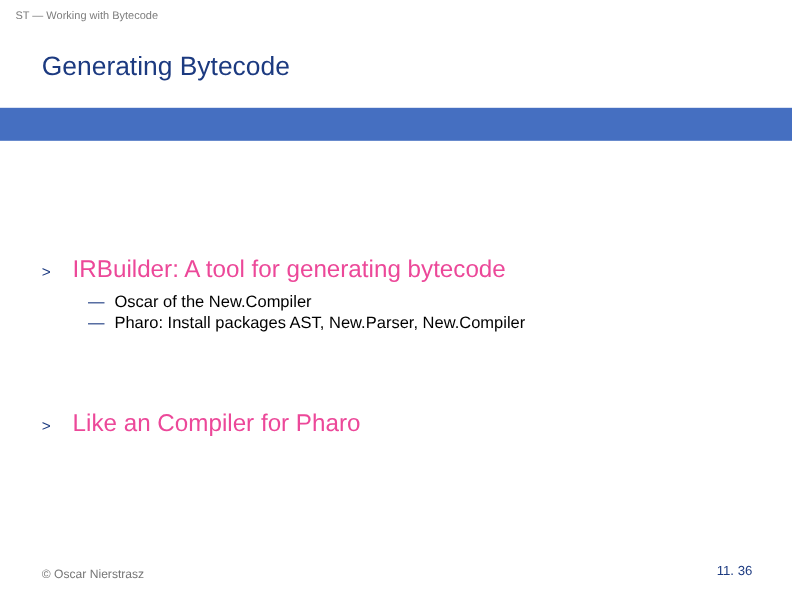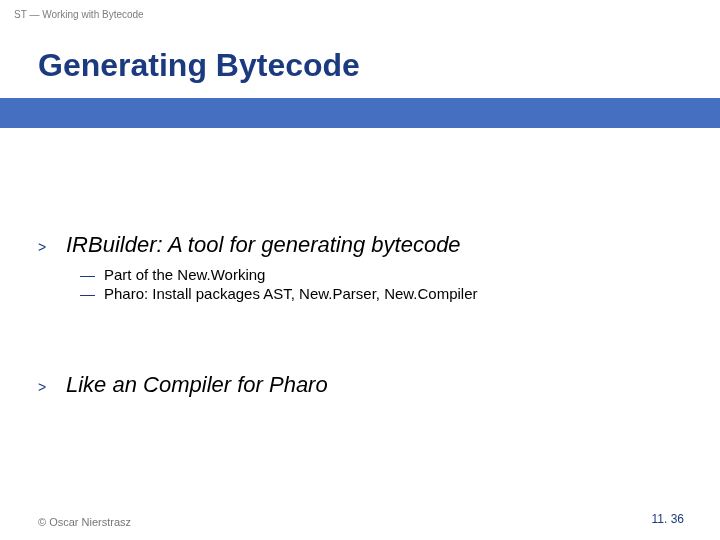--- a/index.html
+++ b/index.html
@@ -1,25 +1,25 @@
 <!DOCTYPE html>
 <html><head>
 <meta charset="utf-8">
 <style>
   * { margin: 0; padding: 0; box-sizing: border-box; }
   html, body { width: 720px; height: 540px; font-family: Arial, Helvetica, sans-serif; background: #fff; overflow: hidden; }
   .slide { width: 720px; height: 540px; position: relative; background: #fff; }
   .header-breadcrumb { position: absolute; top: 9px; left: 14px; font-size: 10px; color: #7d7d7d; }
-  .title { position: absolute; top: 47px; left: 38px; font-size: 32px; font-weight: bold; color: #1c3a80; }
+  .title { position: absolute; top: 47px; left: 38px; font-size: 24px; font-weight: normal; color: #1c3a80; }
   .blue-band { position: absolute; top: 98px; left: 0; width: 720px; height: 30px; background: #456fc1; }
   .content { position: absolute; top: 232px; left: 38px; right: 30px; }
   .bullet-major { margin-bottom: 12px; }
   .bullet-major-row { display: flex; align-items: baseline; }
   .chevron { color: #1c3a80; font-size: 14px; width: 28px; flex-shrink: 0; padding-top: 4px; }
-  .major-text { font-size: 22px; color: #000000; font-style: italic; }
+  .major-text { font-size: 22px; color: #ec4899; }
   .sub-list { margin-top: 8px; margin-left: 42px; }
   .sub-row { display: flex; align-items: baseline; margin-bottom: 2px; }
   .dash { color: #1c3a80; font-size: 15px; width: 24px; flex-shrink: 0; }
   .sub-text { font-size: 15px; color: #000; }
   .second-major { margin-top: 70px; }
   .footer-left { position: absolute; bottom: 12px; left: 38px; font-size: 11px; color: #777; }
   .footer-right { position: absolute; bottom: 14px; right: 36px; font-size: 12px; color: #1c3a80; }
 </style>
 </head>
 <body>
@@ -35,21 +35,21 @@
   <div class="content">
 
     <div class="bullet-major">
       <div class="bullet-major-row">
         <span class="chevron">&gt;</span>
         <span class="major-text">IRBuilder: A tool for generating bytecode</span>
       </div>
       <div class="sub-list">
         <div class="sub-row">
           <span class="dash">—</span>
-          <span class="sub-text">Part of the New.Working</span>
+          <span class="sub-text">Oscar of the New.Compiler</span>
         </div>
         <div class="sub-row">
           <span class="dash">—</span>
           <span class="sub-text">Pharo: Install packages AST, New.Parser, New.Compiler</span>
         </div>
       </div>
     </div>
 
     <div class="bullet-major second-major">
       <div class="bullet-major-row">

